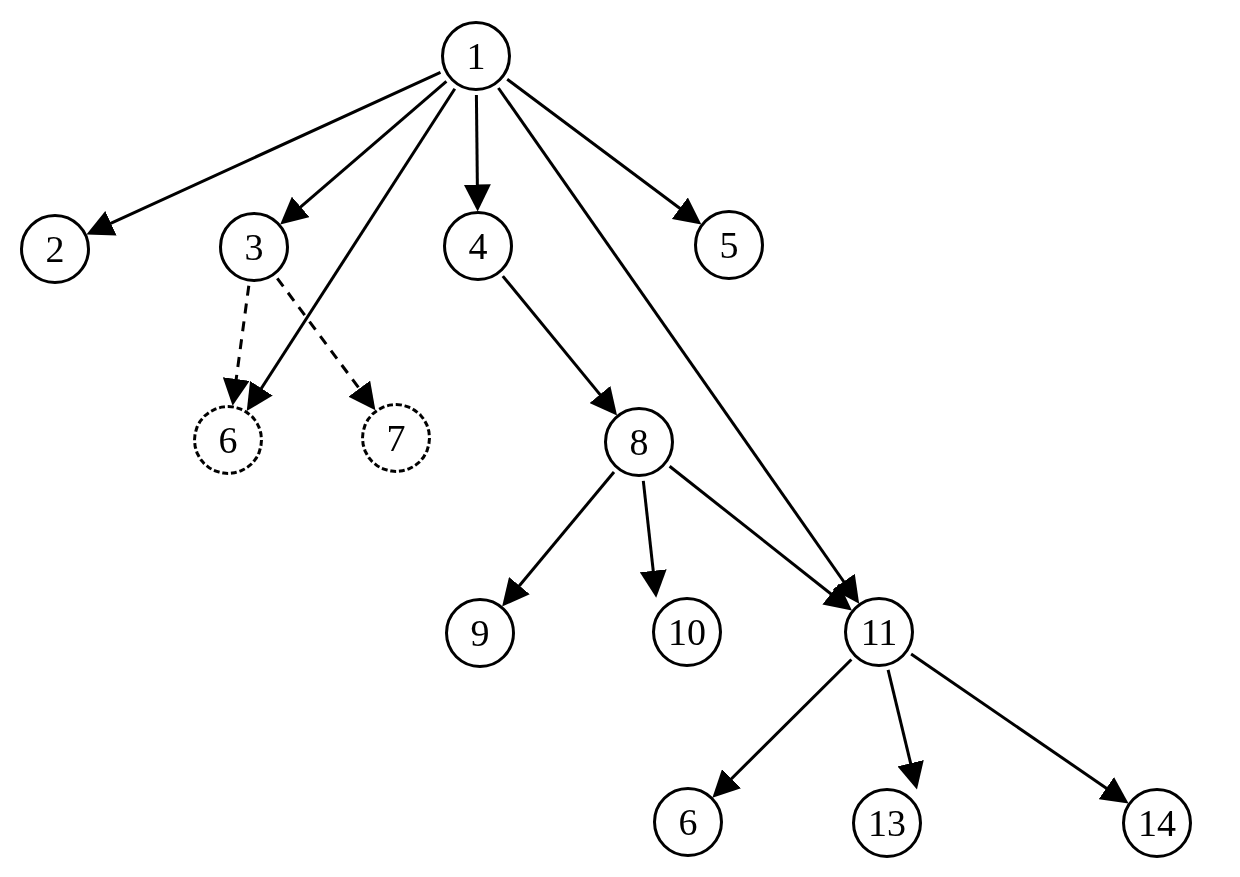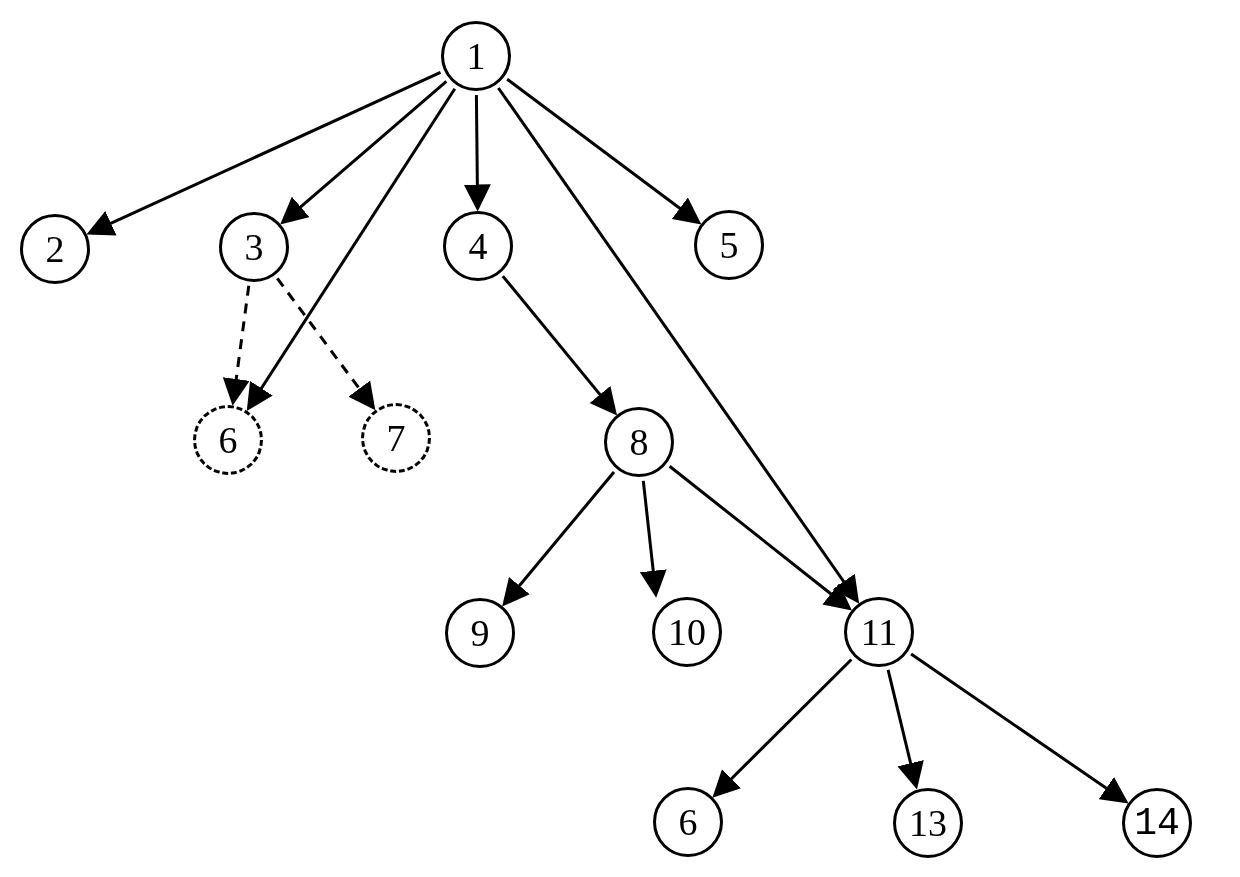--- a/index.html
+++ b/index.html
@@ -102,20 +102,20 @@
       </div>
       <div class="node solid" style="left: 652px; top: 597px; width: 70px; height: 70px; text-align: center;">
         <span>10</span>
       </div>
       <div class="node solid" style="left: 844px; top: 597px; width: 70px; height: 70px;">
         <span>11</span>
       </div>
       <div class="node solid" style="left: 653px; top: 787px; width: 70px; height: 70px;">
         <span>6</span>
       </div>
-      <div class="node solid" style="left: 893px; top: 788px; width: 70px; height: 70px;">
+      <div class="node solid" style="left: 852px; top: 788px; width: 70px; height: 70px;">
         <span>13</span>
       </div>
-      <div class="node solid" style="left: 1122px; top: 788px; width: 70px; height: 70px; font-family: Liberation Mono, monospace;">
+      <div class="node solid" style="left: 1122px; top: 788px; width: 70px; height: 70px;">
         <span>14</span>
       </div>
     </div>
 </div>
 
 </body></html>

